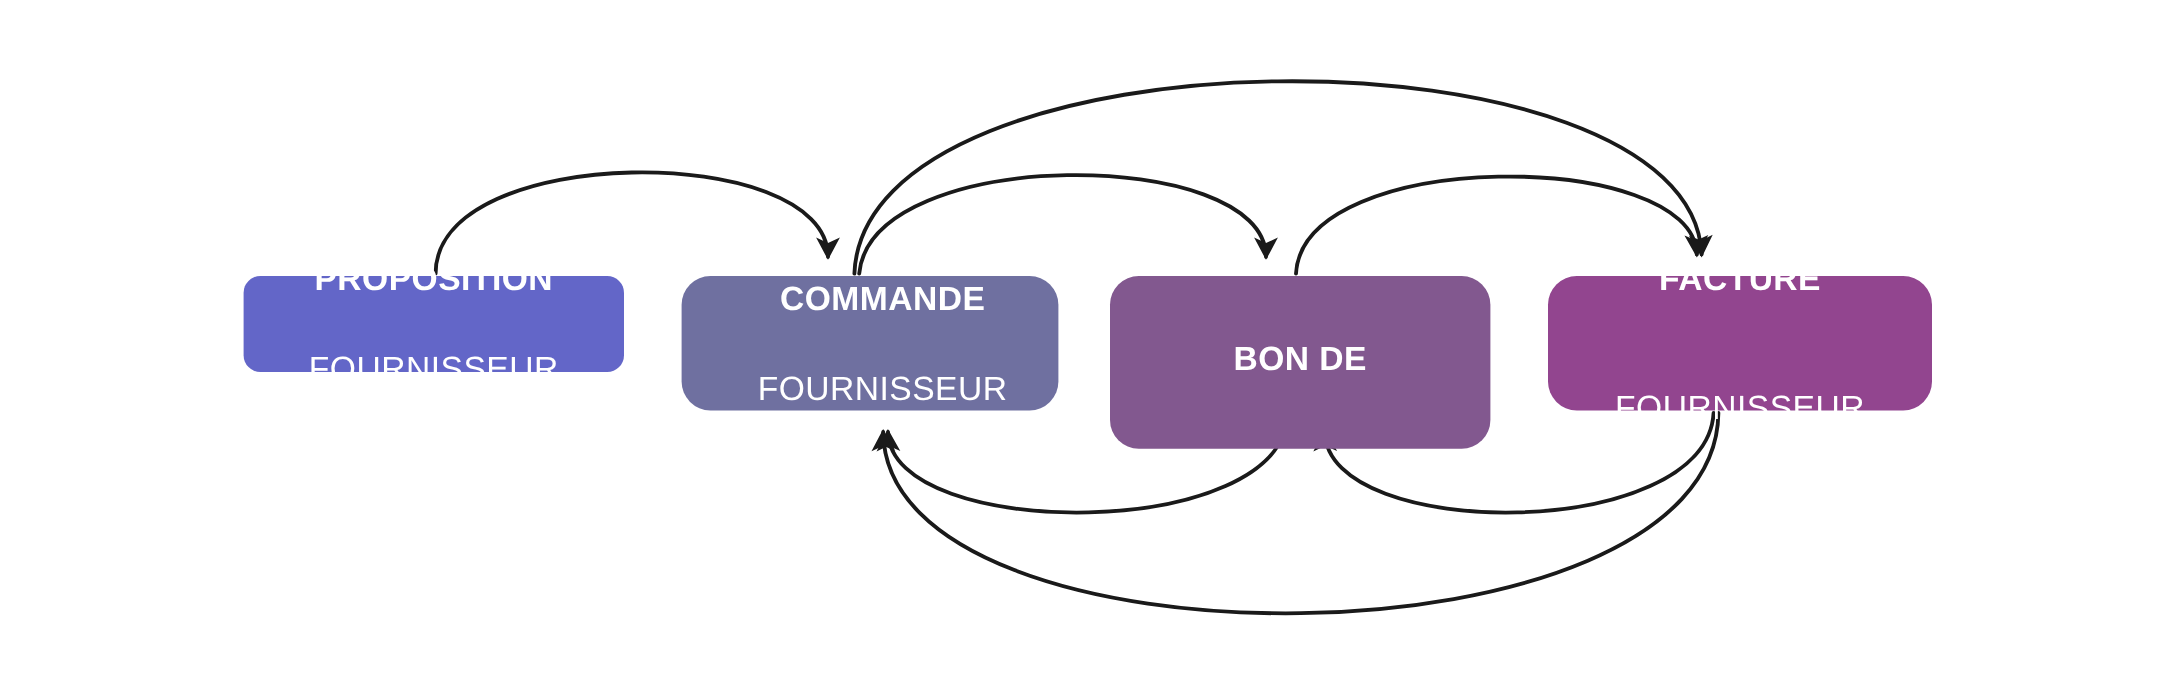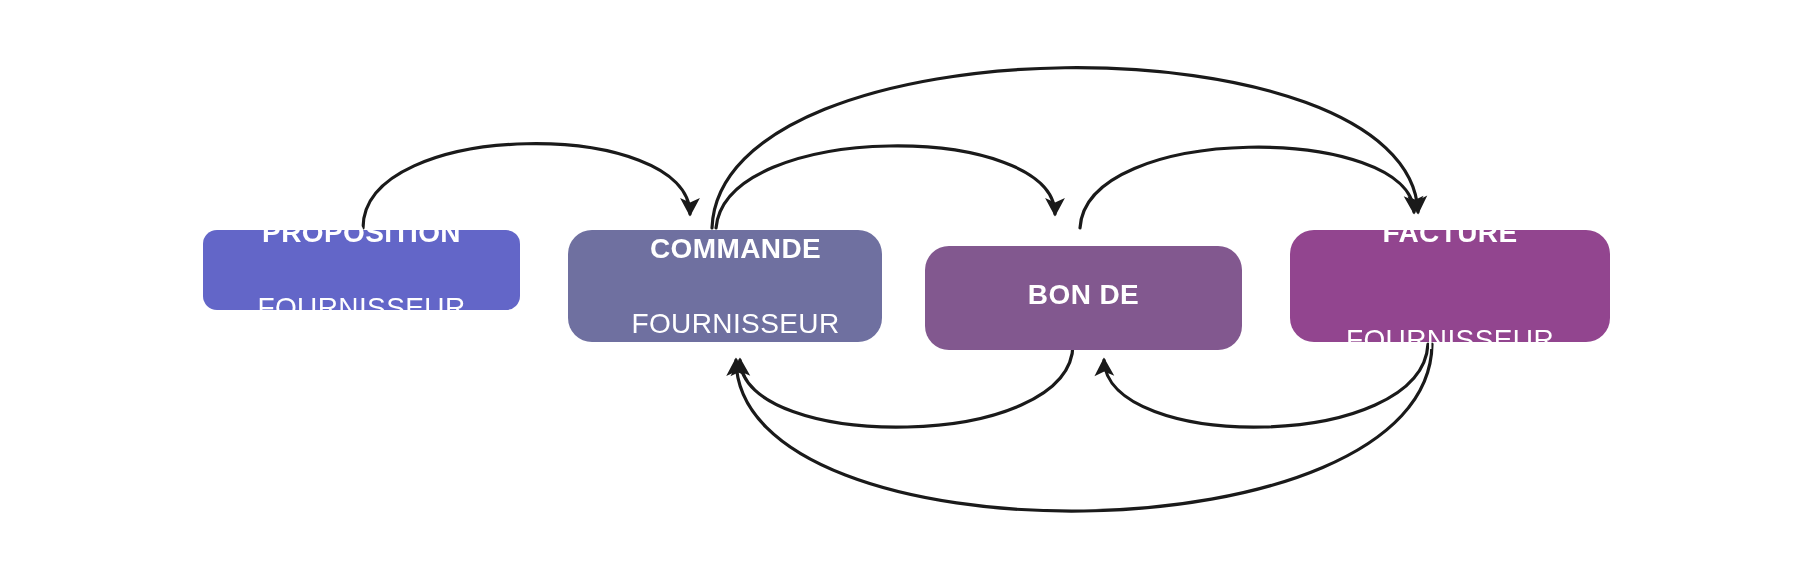--- a/index.html
+++ b/index.html
@@ -93,21 +93,21 @@
   <div class="node-box" style="left:203px; top:230px; width:317px; height:80px; background:#6366c8;border-radius:14px;">
     <div class="node-line1">PROPOSITION</div>
     <div class="node-line2">FOURNISSEUR</div>
   </div>
 
   <div class="node-box" style="left:568px; top:230px; width:314px; height:112px; background:#6f70a0;padding-left:21px;">
     <div class="node-line1">COMMANDE</div>
     <div class="node-line2">FOURNISSEUR</div>
   </div>
 
-  <div class="node-box" style="left:925px; top:246px; width:317px; height:104px; background:#82588f;">
+  <div class="node-box" style="left:925px; top:230px; width:317px; height:144px; background:#82588f;">
     <div class="node-line1">BON DE</div>
   </div>
 
   <div class="node-box" style="left:1290px; top:230px; width:320px; height:112px; background:#92458f;gap:32px;">
     <div class="node-line1">FACTURE</div>
     <div class="node-line2">FOURNISSEUR</div>
   </div>
 
 </div>
 

